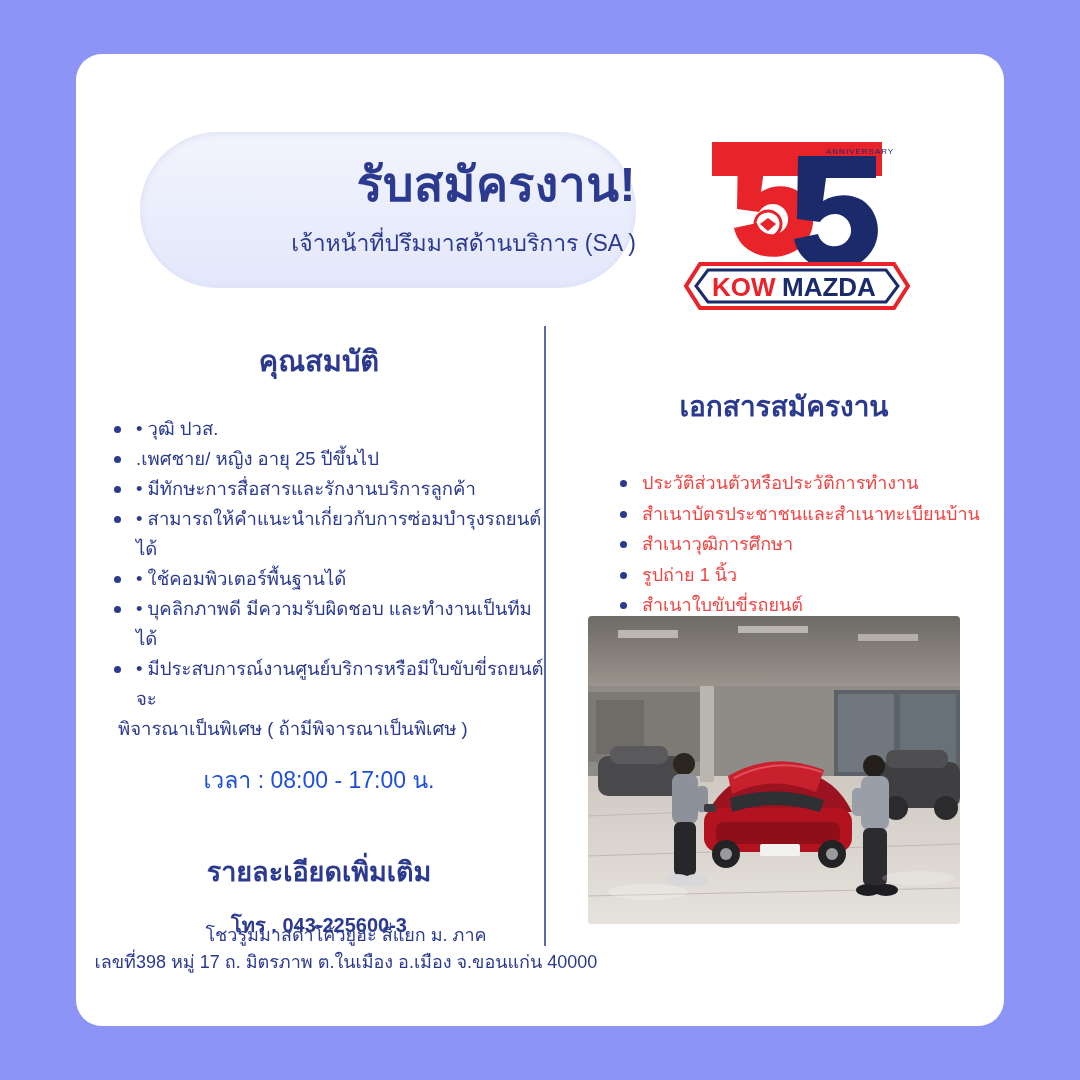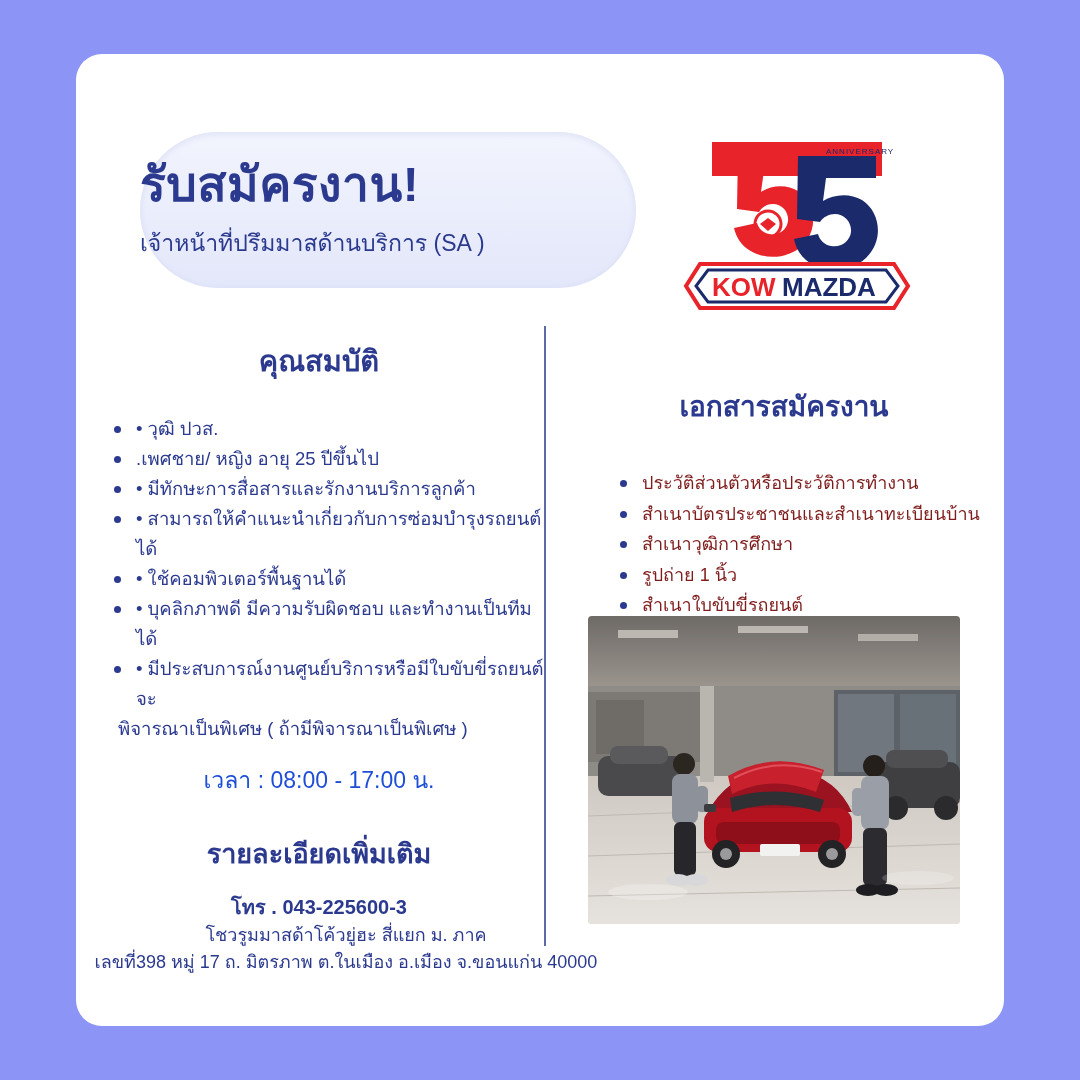--- a/index.html
+++ b/index.html
@@ -20,21 +20,21 @@
   
   .title-pill {
     position: absolute;
     left: 64px; top: 78px;
     width: 496px; height: 156px;
     border-radius: 78px;
     background: linear-gradient(180deg, #f2f4fd 0%, #e9ecfb 60%, #e3e7fa 100%);
     box-shadow: 0 2px 6px rgba(120,130,200,0.16) inset;
     display: flex;
     flex-direction: column;
-    align-items: flex-start;
+    align-items: flex-end;
     justify-content: center;
   }
   .title-main {
     font-size: 48px;
     font-weight: bold;
     color: #2b3a8f;
     letter-spacing: 0.5px;
     line-height: 1.1;
   }
   .title-sub {
@@ -103,21 +103,21 @@
     font-weight: bold;
     color: #2b3a8f;
   }
   .work-time {
     margin-top: 18px;
     text-align: center;
     font-size: 23px;
     color: #1d4ed8;
   }
   .more-head {
-    margin-top: 34px;
+    margin-top: 52px;
     text-align: center;
     font-size: 27px;
     font-weight: bold;
     color: #2b3a8f;
   }
   .contact-line {
     margin-top: 16px;
     text-align: center;
     font-size: 20px;
     font-weight: bold;
@@ -150,21 +150,21 @@
     color: #2b3a8f;
   }
   .docs-list {
     margin: 40px 0 0 26px;
     padding-left: 18px;
     list-style: none;
   }
   .docs-list li {
     position: relative;
     font-size: 18px;
-    color: #7f1d1d;
+    color: #ef4444;
     line-height: 1.7;
     padding-left: 24px;
   }
   .docs-list li::before {
     content: "";
     position: absolute;
     left: 2px; top: 12px;
     width: 7px; height: 7px;
     border-radius: 50%;
     background: #2b3a8f;

